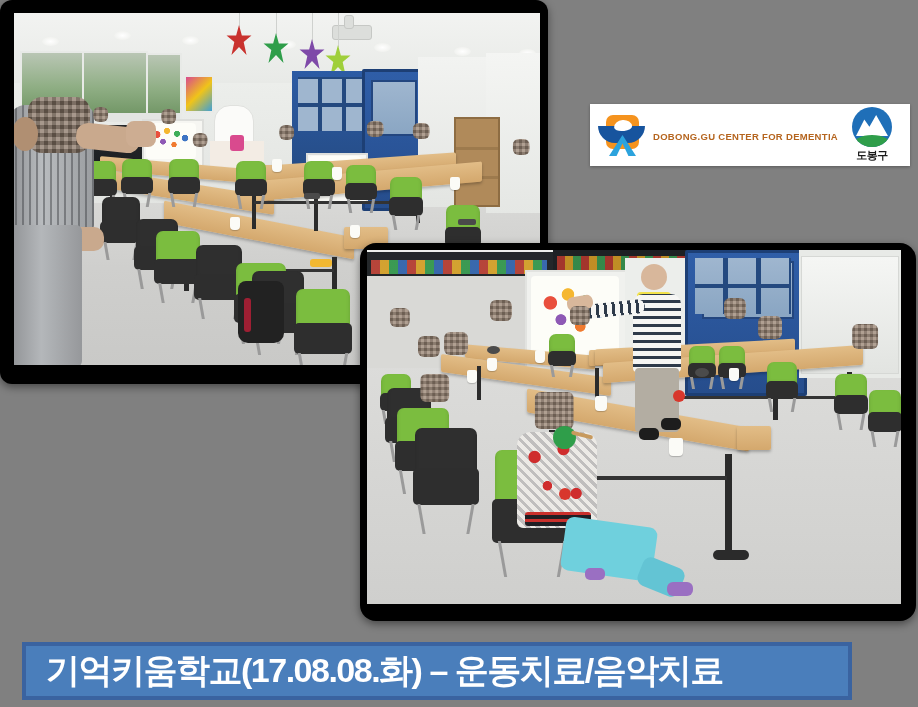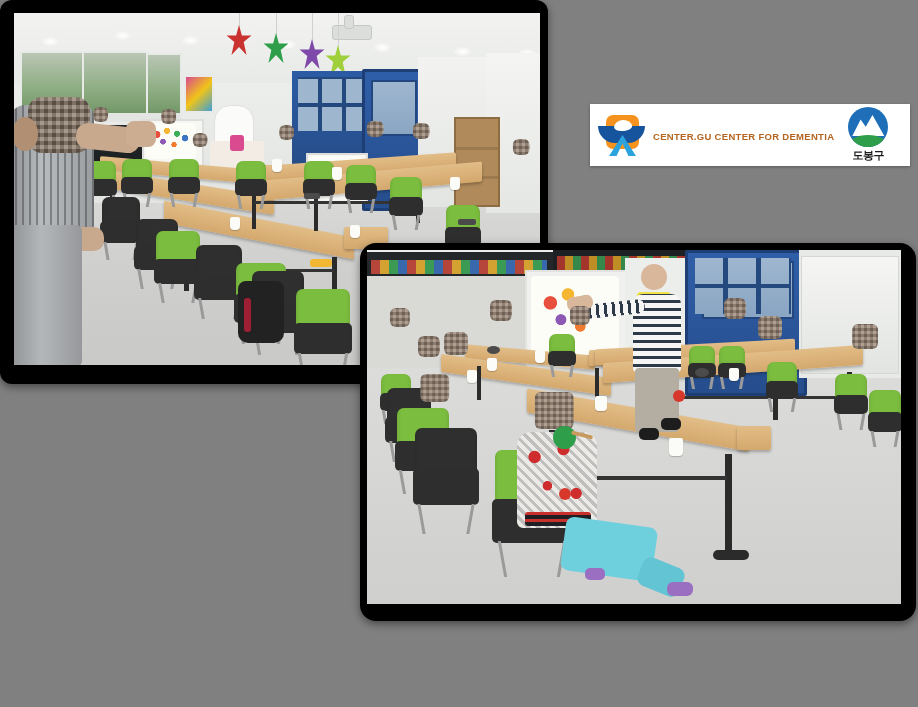--- a/index.html
+++ b/index.html
@@ -619,25 +619,28 @@
   </div>
 
   <div id="logo-box">
     <div id="logo-mark">
       <div class="sq"></div>
       <div class="swoosh"></div>
       <div class="wing"></div>
       <div class="body"></div>
     </div>
     <div id="logo-text">
-      <div class="en">CENTER.GU CENTER FOR DEMENTIA</div>
+      <div class="en">DOBONG.GU CENTER FOR DEMENTIA</div>
     </div>
     <div id="gu-emblem">
       <div class="circle">
         <div class="peak"></div>
         <div class="grass"></div>
       </div>
       <div class="cap">도봉구</div>
     </div>
   </div>
 
+  <div id="caption-banner">
+    <div id="caption-text">기억키움학교(17.08.08.화) – 운동치료/음악치료</div>
+  </div>
 
 </div>
 
 </body></html>

